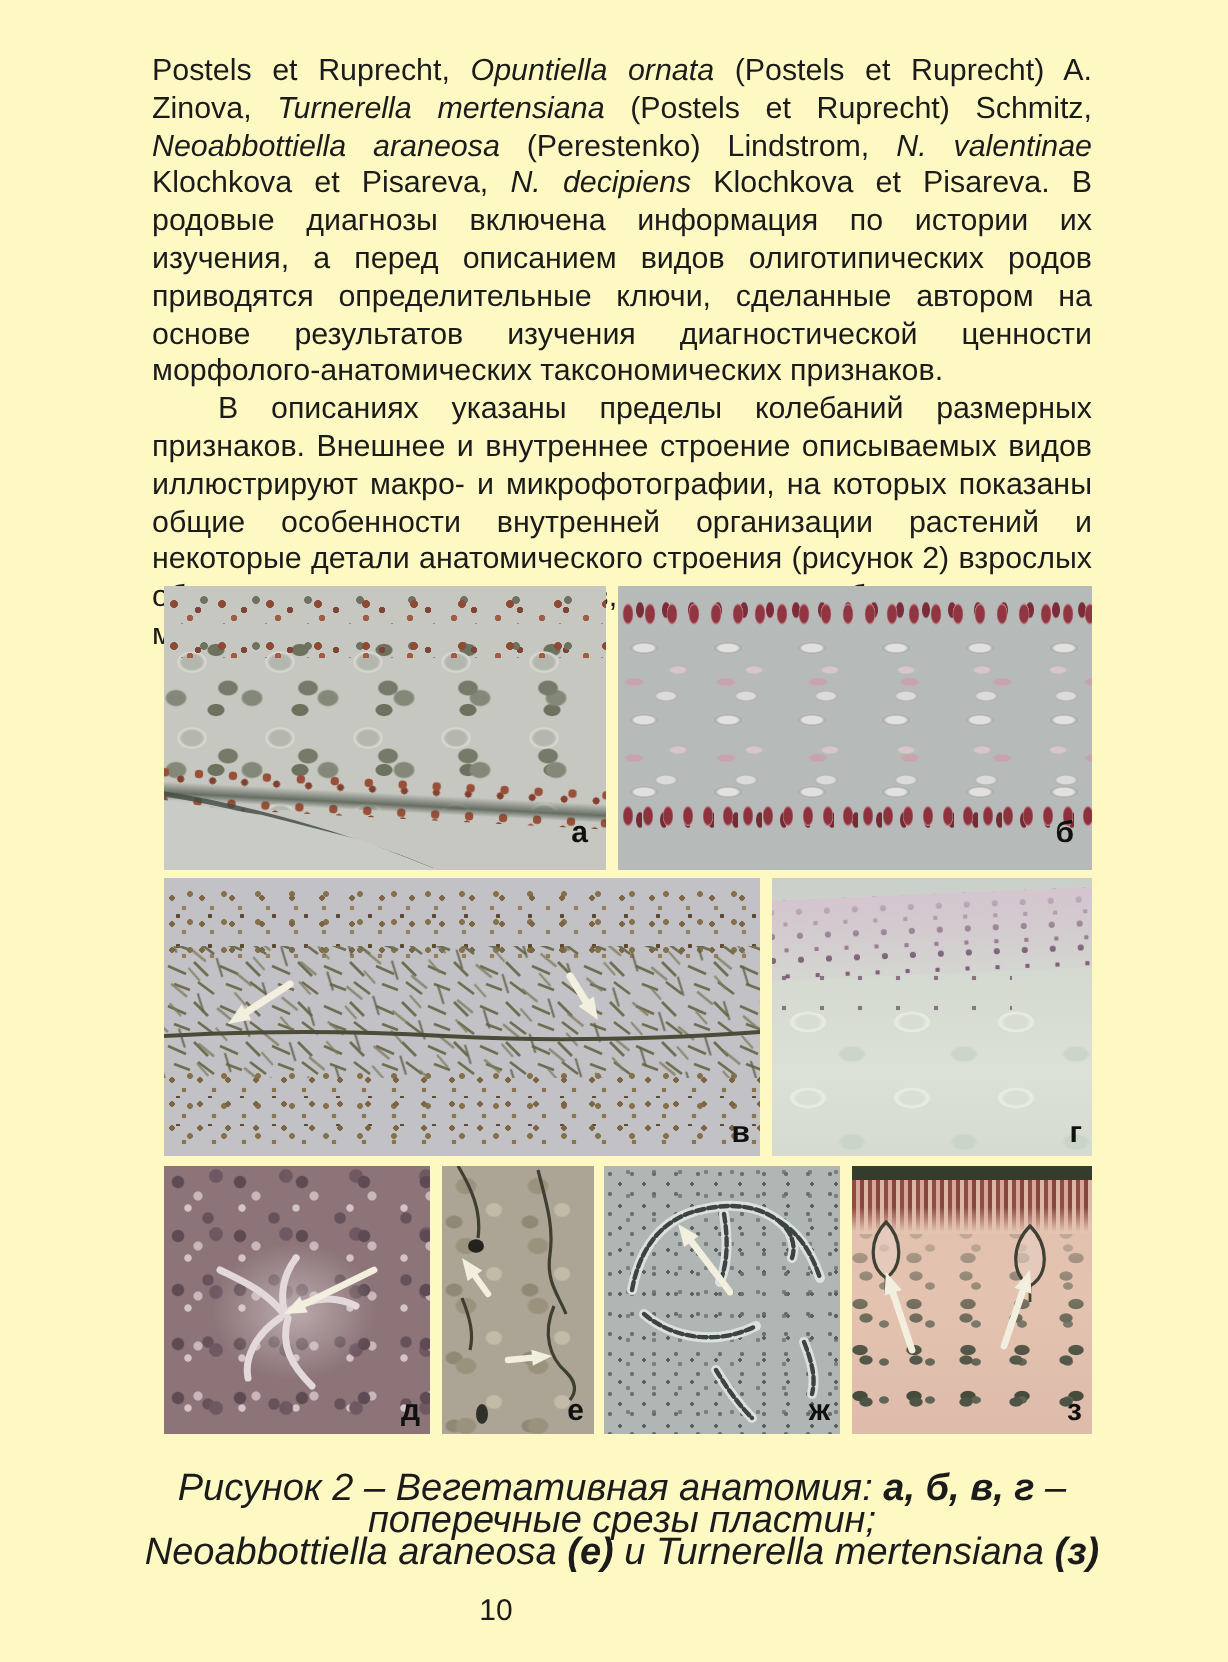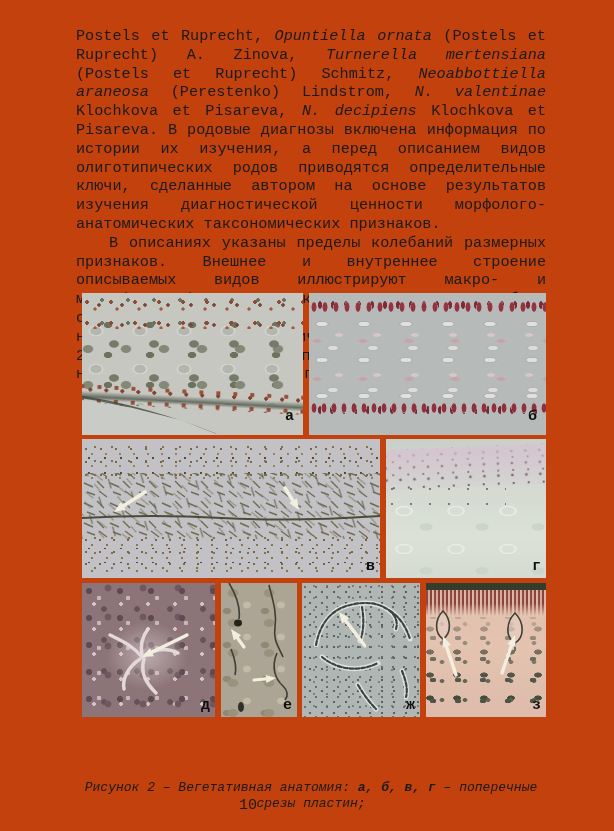--- a/index.html
+++ b/index.html
@@ -1,18 +1,18 @@
 <!DOCTYPE html>
 <html><head>
 <meta charset="utf-8">
 <style>
   html,body { margin:0; padding:0; background:#ffffff; }
   .page {
-    position:relative; width:614px; height:831px; background:#c2410c;
-    font-family:Liberation Mono, monospace; color:#1b1b1b; overflow:hidden;
+    position:relative; width:614px; height:831px; background:#fef9c3;
+    font-family:Liberation Sans, sans-serif; color:#1b1b1b; overflow:hidden;
   }
   
   .bodytext { position:absolute; left:76px; top:27px; width:470px; }
   .para { margin:0; font-size:15.2px; line-height:18.8px; text-align:justify; }
   .para.indent { text-indent:33px; }
   .i  { font-style:italic; }
   .n  { font-style:normal; }
 
   
   .figure { position:absolute; left:82px; top:293px; width:464px; height:425px; }
@@ -145,22 +145,22 @@
       repeating-linear-gradient(90deg, rgba(139,62,56,.9) 0 2px, rgba(206,140,128,.35) 2px 4px, rgba(120,50,46,.85) 4px 6px, rgba(222,187,170,.2) 6px 8px); }
   .pz-blobs { top:28px; bottom:0;
     background-image:
       linear-gradient(180deg, rgba(228,195,177,.85) 0%, rgba(228,195,177,.3) 38%, rgba(228,195,177,0) 70%),
       radial-gradient(ellipse 5px 3.5px at 7px 6px, #4d5345 60%, rgba(77,83,69,0) 72%),
       radial-gradient(ellipse 4px 3px at 16px 13px, #5f6553 55%, rgba(95,101,83,0) 68%),
       radial-gradient(ellipse 6px 4px at 4px 18px, #454c3c 58%, rgba(69,76,60,0) 70%);
     background-size:100% 100%, 25px 21px, 23px 19px, 27px 23px; }
 
   
-  .caption { position:absolute; left:72px; top:780px; width:478px; text-align:center;
-    font-style:italic; font-size:13px; line-height:15.9px; }
+  .caption { position:absolute; left:72px; top:737px; width:478px; text-align:center;
+    font-style:italic; font-size:19px; line-height:15.9px; }
   .bi { font-weight:bold; font-style:italic; }
   .pageno { position:absolute; left:0; top:797px; width:496px; text-align:center;
     font-size:15px; }
 </style>
 </head>
 <body>
 
 <div class="page">
 
   <div class="bodytext">
@@ -313,17 +313,18 @@
           <polygon points="89,52 89.7,63.9 81.2,60.9" fill="#f3efdf"></polygon>
         </g>
       </svg>
       <span class="plabel">з</span>
     </div>
 
   </div>
 
   <div class="caption">
     <div class="cap-line"><span class="i">Рисунок 2 – Вегетативная анатомия: </span><span class="bi">а, б, в, г</span><span class="i"> – поперечные срезы пластин;</span></div>
+    <div class="cap-line"><span class="i">Neoabbottiella araneosa </span><span class="bi">(е)</span><span class="i"> и Turnerella mertensiana </span><span class="bi">(з)</span></div>
   </div>
 
   <div class="pageno">10</div>
 
 </div>
 
 </body></html>

